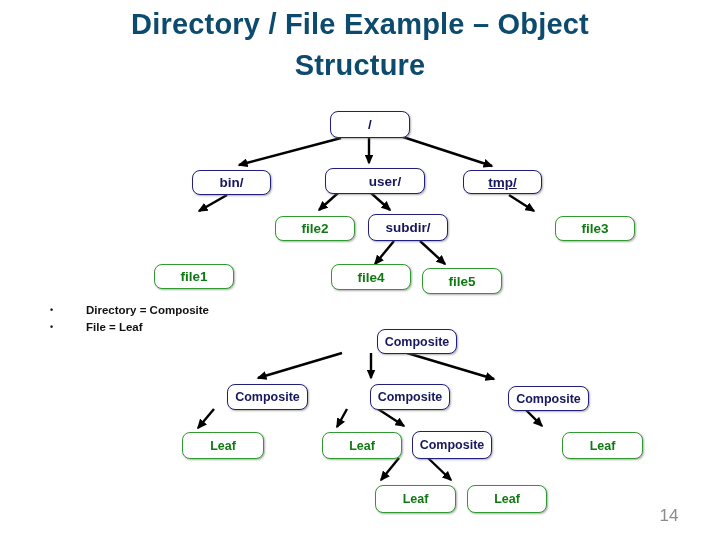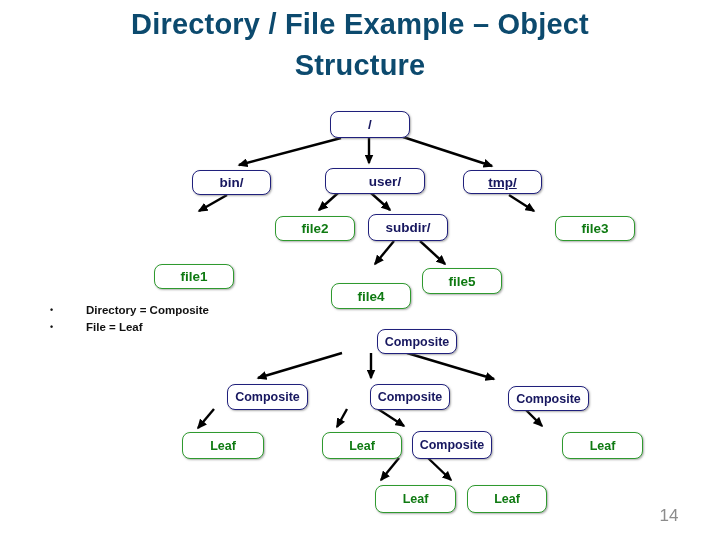--- a/index.html
+++ b/index.html
@@ -87,21 +87,21 @@
       </div>
     <div class="node file" style="left:275px;top:216px;width:78px;height:23px;">
         <span>file2</span>
       </div>
     <div class="node dir" style="left:368px;top:214px;width:78px;height:25px;">
         <span>subdir/</span>
       </div>
     <div class="node file" style="left:516px;top:216px;width:78px;height:23px;margin-left:39px;">
         <span>file3</span>
       </div>
-    <div class="node file" style="left:331px;top:283px;width:78px;height:24px;">
+    <div class="node file" style="left:331px;top:264px;width:78px;height:24px;">
         <span>file4</span>
       </div>
     <div class="node file" style="left:422px;top:268px;width:78px;height:24px;text-align:right;">
         <span>file5</span>
       </div>
   </div>
 
   <div class="bullets">
     <div class="bullet-row">
       <span class="bullet-marker">•</span>

